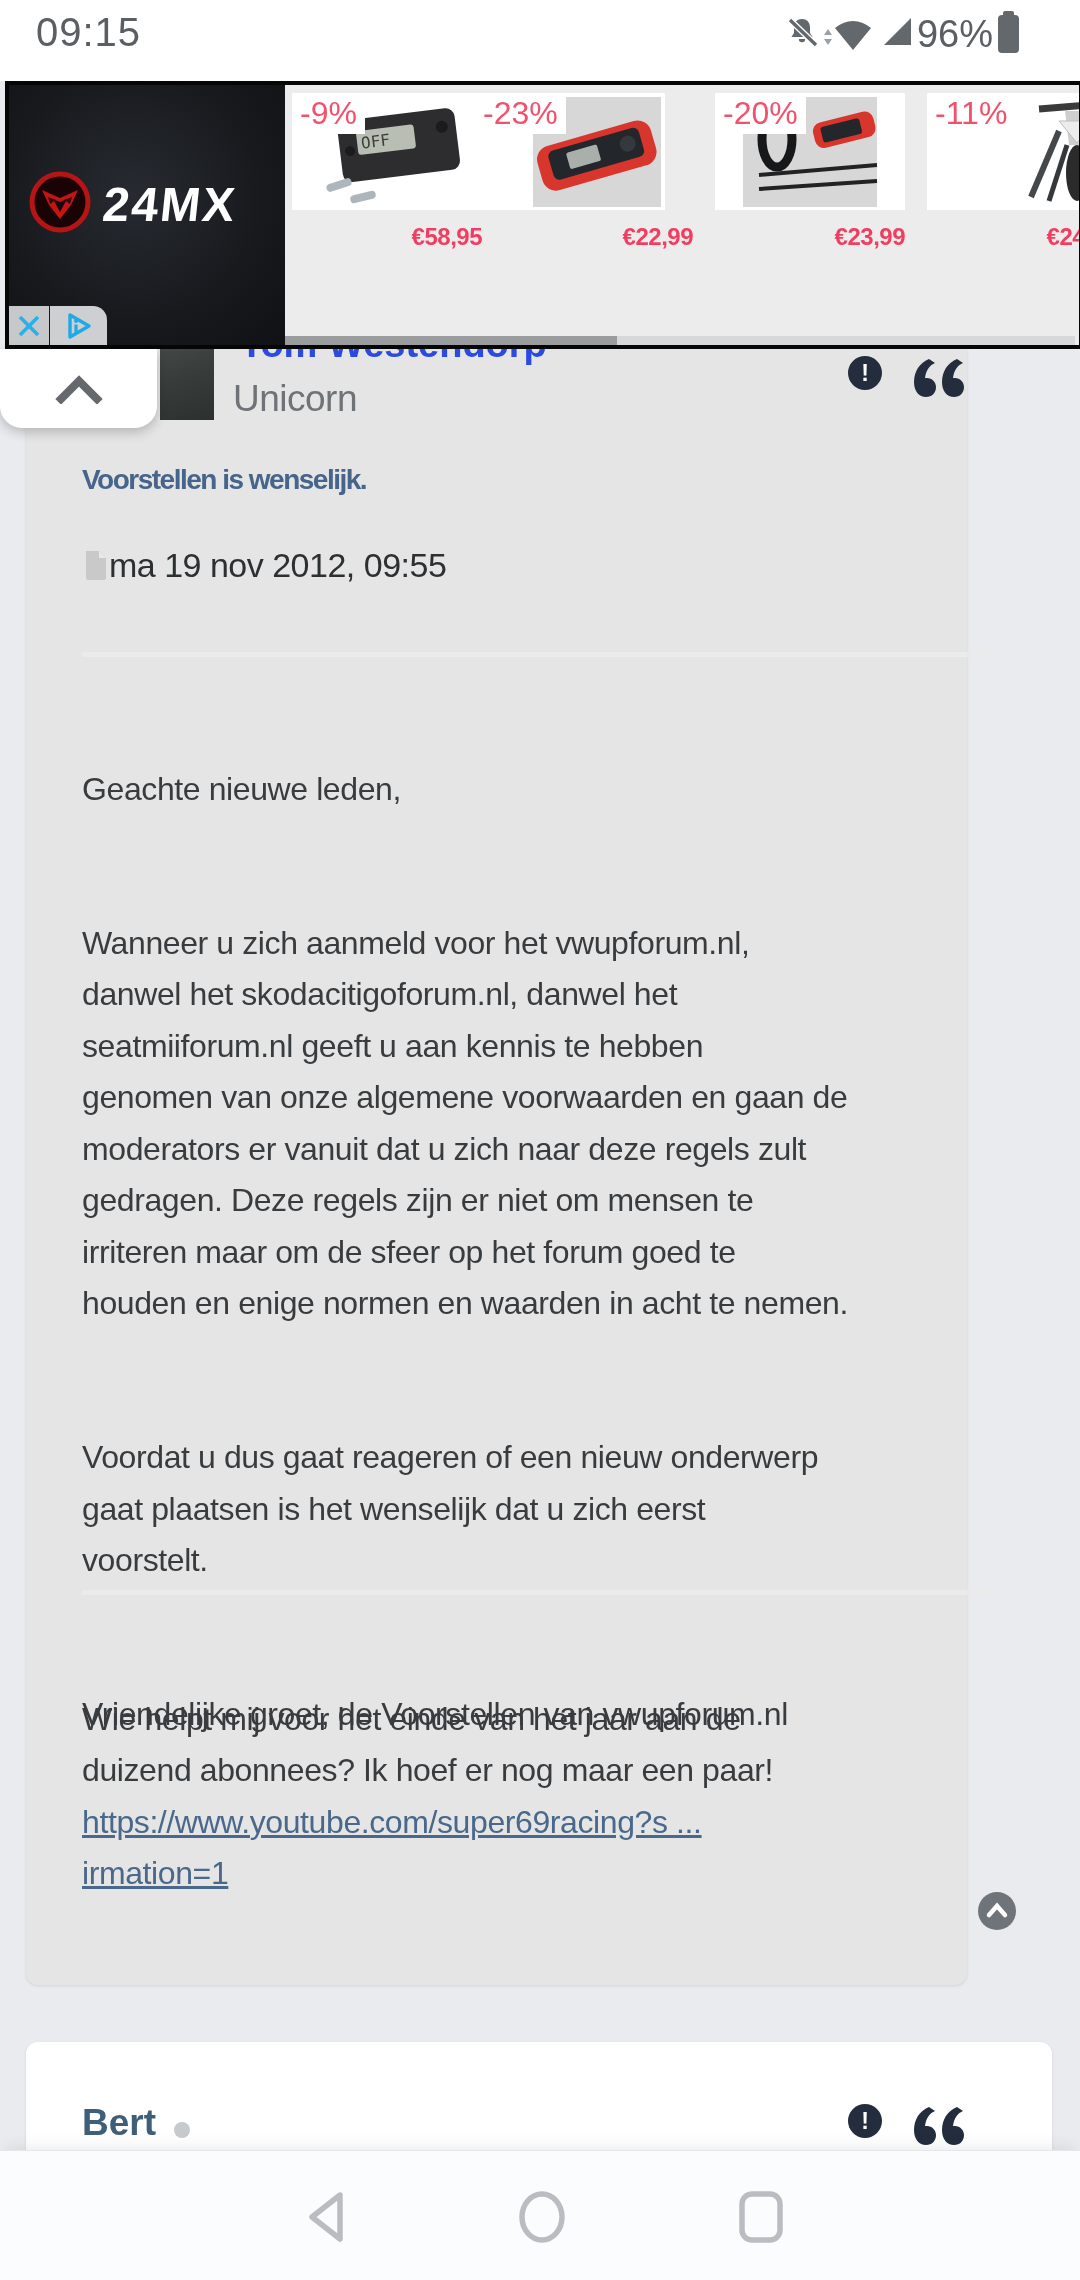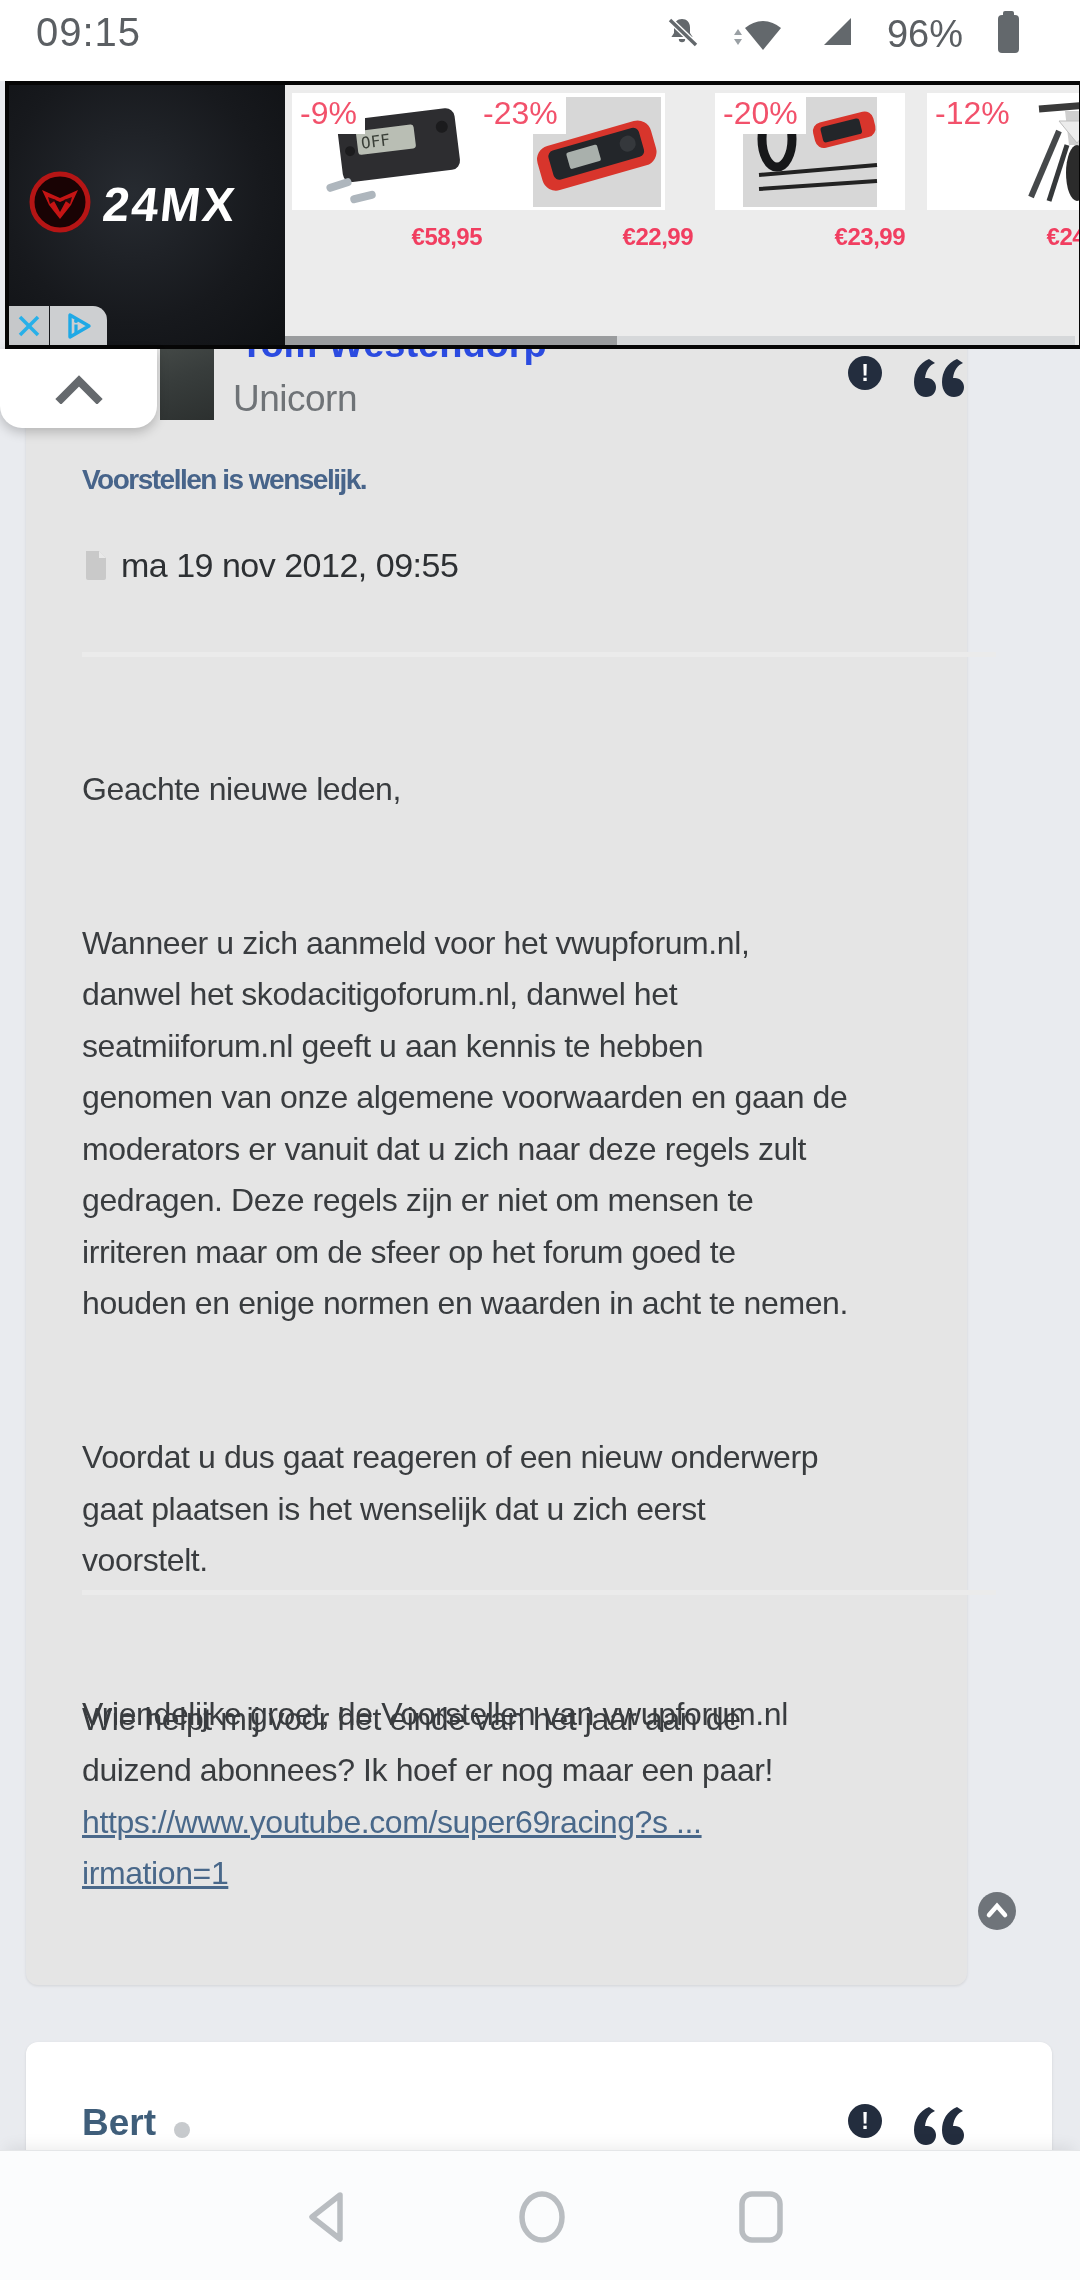--- a/index.html
+++ b/index.html
@@ -7,21 +7,21 @@
   .screen {
     position:relative; width:1080px; height:2280px;
     background:#ffffff; overflow:hidden;
     font-family:"Liberation Sans", sans-serif;
     margin:0 auto;
     text-decoration:underline;
   }
   
   .statusbar { position:absolute; left:0; top:0; width:1080px; height:68px; background:#fff; z-index:40; }
   .sb-time { position:absolute; left:36px; top:10px; font-size:40px; color:#5b5f63; letter-spacing:1px; }
-  .sb-icons { position:absolute; right:58px; top:0; height:68px; display:flex; align-items:center; gap:32px; }
+  .sb-icons { position:absolute; right:58px; top:0; height:68px; display:flex; align-items:center; gap:2px; }
   .sb-batt-text { font-size:38px; color:#5b5f63; }
   
   .pagebg { position:absolute; left:0; top:81px; width:1080px; height:2199px; background:#e9ebef; z-index:0; }
   
   .adbanner { position:absolute; left:5px; top:81px; width:1078px; height:268px;
     border:4px solid #060606; background:#ececec; z-index:20; overflow:hidden; }
   .ad-panel { position:absolute; left:0; top:0; width:276px; height:260px;
     background:radial-gradient(ellipse at 45% 42%, #272b31 0%, #17191d 60%, #0f1114 100%); }
   .ad-logo { position:absolute; left:20px; top:86px; display:flex; align-items:center; gap:12px; }
   .ad-brand { color:#fff; font-size:48px; font-weight:800; letter-spacing:2px; transform:skewX(-6deg); }
@@ -48,21 +48,21 @@
   .post-author { position:absolute; left:214px; top:22px; font-size:38px; font-weight:bold;
     color:#2b4be0; line-height:44px; white-space:nowrap; }
   .post-rank { position:absolute; left:207px; top:78px; font-size:37px; color:#6f7377; letter-spacing:-0.5px; }
   .btn-report { position:absolute; width:34px; height:34px; border-radius:50%; background:#232d3e;
     color:#fff; font-size:23px; font-weight:bold; display:flex; align-items:center; justify-content:center; }
   .card1 .btn-report { left:822px; top:56px; }
   .btn-quote { position:absolute; }
   .card1 .btn-quote { left:886px; top:58px; }
   .post-title { position:absolute; left:56px; top:164px; font-size:28px; font-weight:600;
     color:#47648a; letter-spacing:-1.5px; }
-  .post-dateline { position:absolute; left:58px; top:246px; display:flex; align-items:center; gap:14px; }
+  .post-dateline { position:absolute; left:58px; top:246px; display:flex; align-items:center; gap:2px; }
   .post-date { font-size:34px; color:#2d3033; letter-spacing:-0.5px; }
   .divider { position:absolute; left:56px; width:914px; height:5px; background:#ebebeb; }
   .div1 { top:352px; } .div2 { top:1290px; }
   .post-body { position:absolute; left:56px; top:412px; width:950px; font-size:32px;
     line-height:51.5px; color:#393c3f; letter-spacing:-0.4px; white-space:pre-line; }
   .post-body p { margin:0 0 51px 0; white-space:pre-line; }
   .post-sig { position:absolute; left:56px; top:1342px; width:950px; font-size:32px;
     line-height:51.5px; color:#393c3f; letter-spacing:-0.4px; white-space:pre-line; }
   .sig-link { display:block; color:#49688a; text-decoration:underline;
     white-space:pre-line; cursor:pointer; }
@@ -188,21 +188,21 @@
           <rect x="98" y="24" width="62" height="26" rx="9" fill="#d8352c"></rect>
           <rect x="106" y="29" width="40" height="16" rx="3" fill="#23262a"></rect>
         </g>
         <line x1="44" y1="82" x2="162" y2="72" stroke="#222" stroke-width="4"></line>
         <line x1="44" y1="96" x2="162" y2="88" stroke="#222" stroke-width="4"></line>
       </svg>
     </div>
     <div class="ad-price" style="left:706px;">€23,99</div>
 
     <div class="ad-box" style="left:918px;">
-      <span class="ad-disc">-12%</span>
+      <span class="ad-disc">-11%</span>
       <svg width="190" height="117" viewBox="0 0 190 117">
         <line x1="112" y1="16" x2="186" y2="10" stroke="#3a3a3a" stroke-width="7"></line>
         <polygon points="138,18 162,18 158,52 142,52" fill="#cfcfcf"></polygon>
         <polygon points="132,28 168,28 150,50" fill="#ececec" stroke="#bdbdbd"></polygon>
         <ellipse cx="150" cy="80" rx="11" ry="28" fill="#2b2b2b"></ellipse>
         <line x1="132" y1="38" x2="104" y2="104" stroke="#45484a" stroke-width="6"></line>
         <line x1="168" y1="38" x2="196" y2="104" stroke="#45484a" stroke-width="6"></line>
         <line x1="140" y1="52" x2="122" y2="108" stroke="#35383a" stroke-width="5"></line>
         <line x1="160" y1="52" x2="178" y2="108" stroke="#35383a" stroke-width="5"></line>
         <line x1="170" y1="40" x2="192" y2="92" stroke="#c23333" stroke-width="2" stroke-dasharray="6 4"></line>

